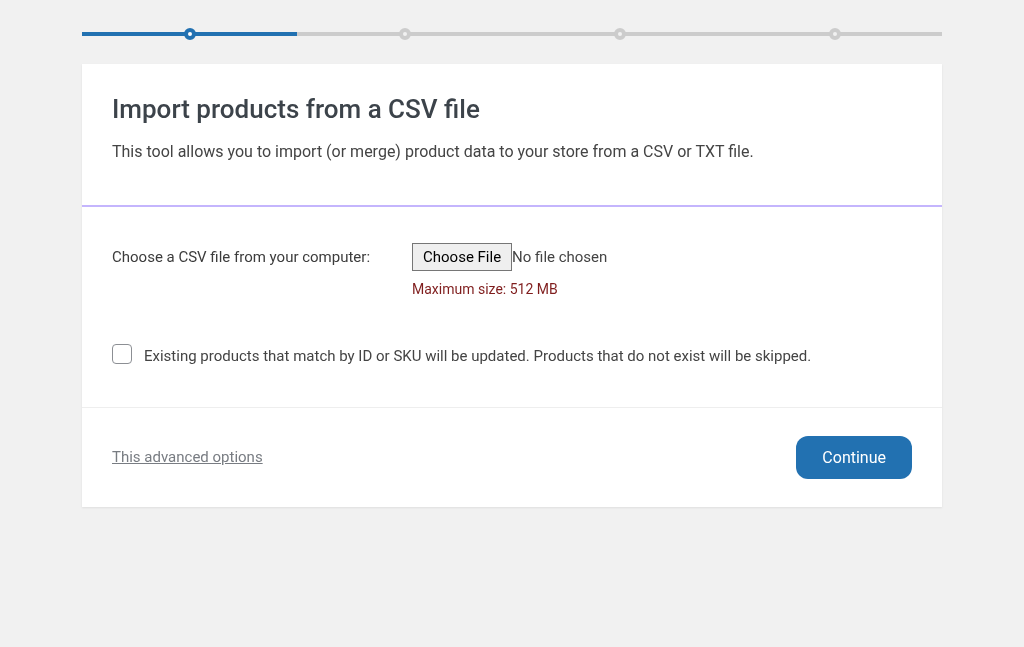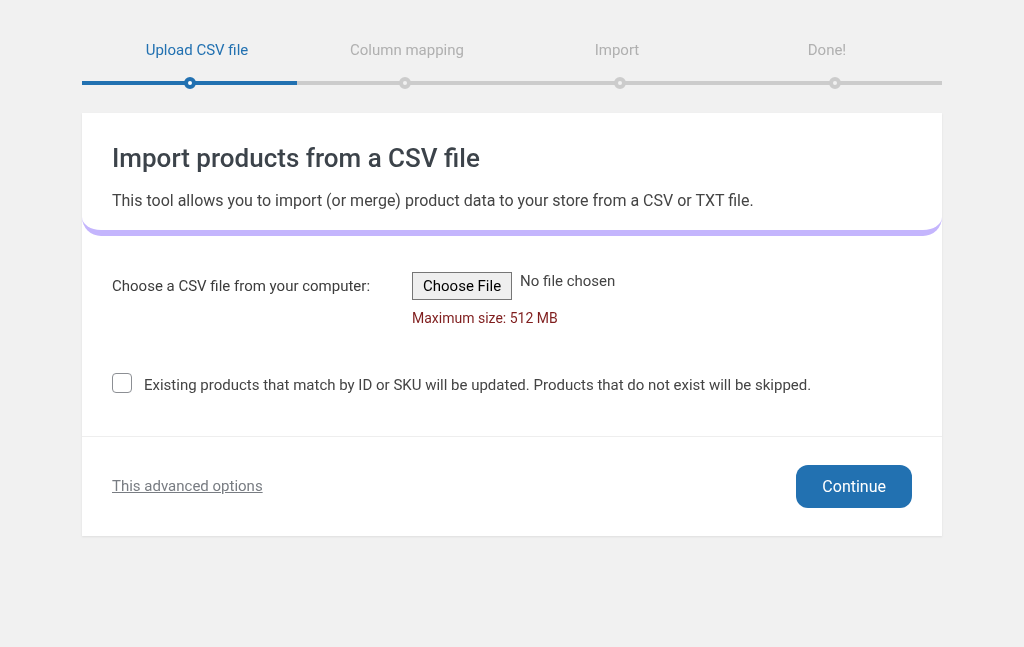--- a/index.html
+++ b/index.html
@@ -69,23 +69,22 @@
     .step-dot.d1 { left: 12.5%; }
     .step-dot.d2 { left: 37.5%; }
     .step-dot.d3 { left: 62.5%; }
     .step-dot.d4 { left: 87.5%; }
 
     .card {
       background: #ffffff;
       box-shadow: 0 1px 2px rgba(0,0,0,0.08);
     }
     .card-header {
-      padding: 30px 30px 20px;
-      border-bottom: 6px solid #c4b5fd;
-      border-radius: 19px;
+      padding: 30px 30px 44px;
+      border-bottom: 2px solid #c4b5fd;
     }
     .card-header h1 {
       font-size: 26px;
       font-weight: 500;
       color: #3c434a;
       margin-bottom: 18px;
     }
     .card-header p {
       font-size: 16px;
       color: #444;
@@ -104,22 +103,21 @@
       font-size: 15px;
       color: #3c3c3c;
       line-height: 1.9;
       padding-right: 2px;
     }
     .form-control {
       flex: 1;
     }
     .file-picker {
       display: flex;
-      align-items: flex-start;
-      gap: 8px;
+      align-items: center;
       margin-bottom: 10px;
     }
     .choose-file-btn {
       background: #efefef;
       border: 1px solid #767676;
       padding: 4px 10px;
       font-size: 15px;
       font-family: inherit;
       cursor: pointer;
     }
@@ -173,34 +171,20 @@
       border-radius: 12px;
       cursor: pointer;
       font-family: inherit;
     }
   </style>
 </head>
 <body>
 
 <div class="container">
 
-  <div class="stepper">
-    <div class="step active">
-      <span class="step-label">Upload CSV file</span>
-    </div>
-    <div class="step">
-      <span class="step-label">Column mapping</span>
-    </div>
-    <div class="step">
-      <span class="step-label">Import</span>
-    </div>
-    <div class="step">
-      <span class="step-label">Done!</span>
-    </div>
-  </div>
 
   <div class="progress-line">
     <div class="progress-fill"></div>
     <div class="step-dot active d1"></div>
     <div class="step-dot d2"></div>
     <div class="step-dot d3"></div>
     <div class="step-dot d4"></div>
   </div>
 
   <div class="card">

